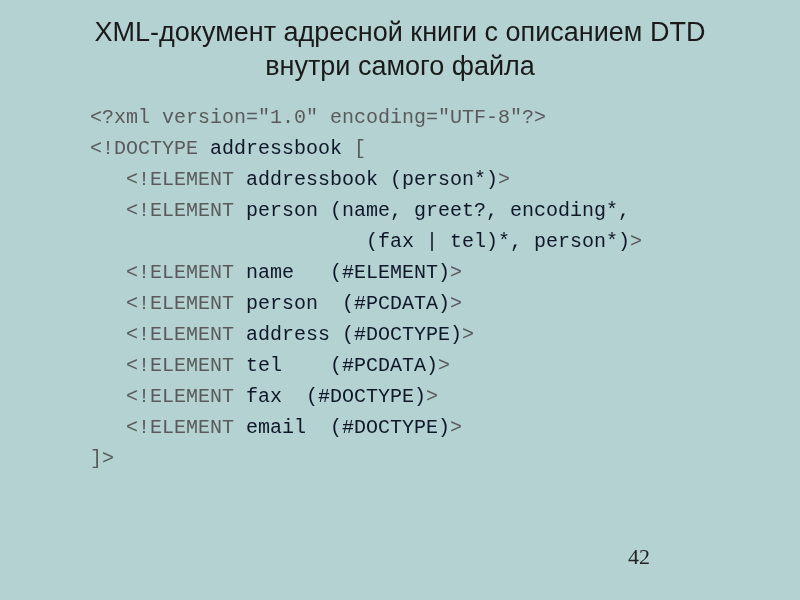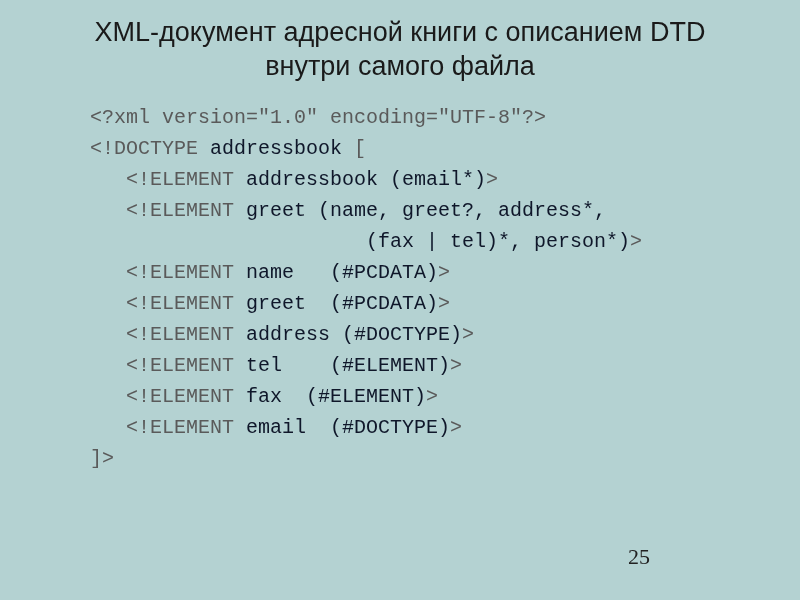--- a/index.html
+++ b/index.html
@@ -45,26 +45,26 @@
   }
 </style>
 </head>
 <body>
 <div class="slide">
 
 <div class="title">XML-документ адресной книги с описанием DTD внутри самого файла</div>
 
 <div class="code"><span>&lt;?xml version="1.0" encoding="UTF-8"?&gt;</span>
 <span>&lt;!DOCTYPE </span><span class="kw">addressbook</span><span> [</span>
-<span>   &lt;!ELEMENT </span><span class="kw">addressbook (email*)</span><span>&gt;</span>
-<span>   &lt;!ELEMENT </span><span class="kw">greet (name, greet?, address*,</span>
+<span>   &lt;!ELEMENT </span><span class="kw">addressbook (person*)</span><span>&gt;</span>
+<span>   &lt;!ELEMENT </span><span class="kw">person (name, greet?, encoding*,</span>
 <span>                       </span><span class="kw">(fax | tel)*, person*)</span><span>&gt;</span>
-<span>   &lt;!ELEMENT </span><span class="kw">name   (#PCDATA)</span><span>&gt;</span>
-<span>   &lt;!ELEMENT </span><span class="kw">greet  (#PCDATA)</span><span>&gt;</span>
+<span>   &lt;!ELEMENT </span><span class="kw">name   (#ELEMENT)</span><span>&gt;</span>
+<span>   &lt;!ELEMENT </span><span class="kw">person  (#PCDATA)</span><span>&gt;</span>
 <span>   &lt;!ELEMENT </span><span class="kw">address (#DOCTYPE)</span><span>&gt;</span>
-<span>   &lt;!ELEMENT </span><span class="kw">tel    (#ELEMENT)</span><span>&gt;</span>
-<span>   &lt;!ELEMENT </span><span class="kw">fax  (#ELEMENT)</span><span>&gt;</span>
+<span>   &lt;!ELEMENT </span><span class="kw">tel    (#PCDATA)</span><span>&gt;</span>
+<span>   &lt;!ELEMENT </span><span class="kw">fax  (#DOCTYPE)</span><span>&gt;</span>
 <span>   &lt;!ELEMENT </span><span class="kw">email  (#DOCTYPE)</span><span>&gt;</span>
 <span>]&gt;</span></div>
 
-<div class="pagenum">25</div>
+<div class="pagenum">42</div>
 
 </div>
 
 </body></html>

